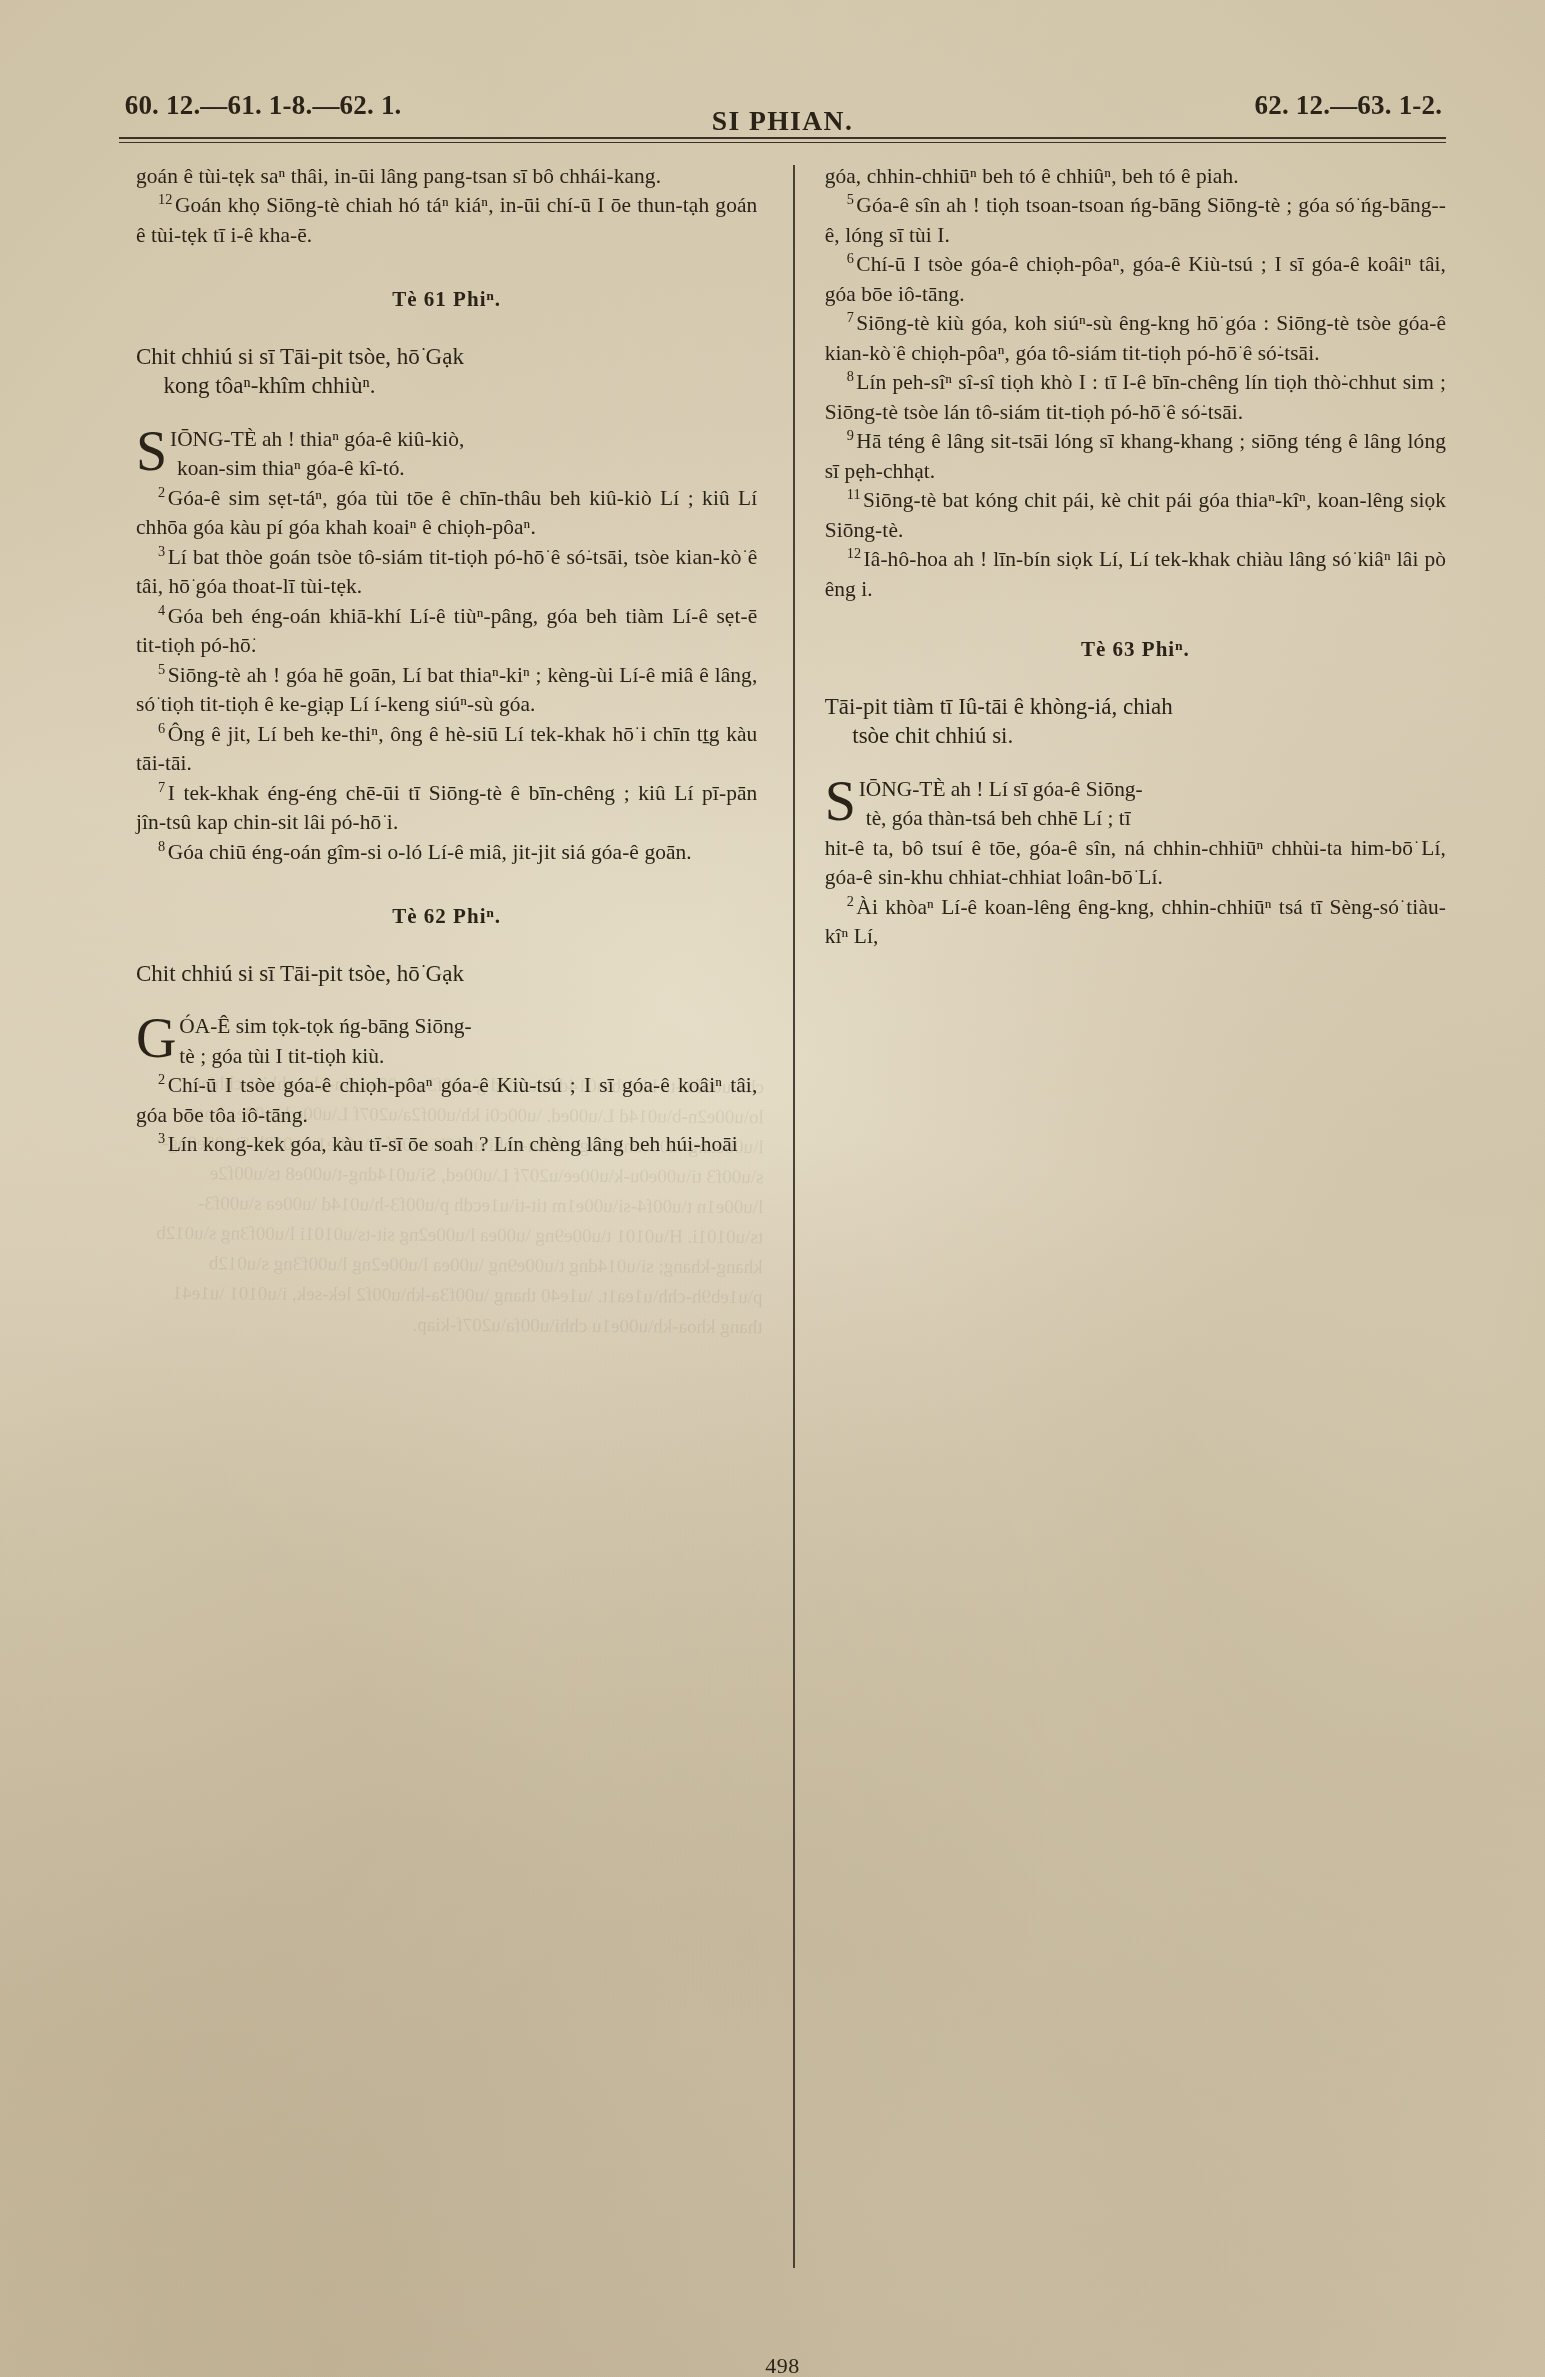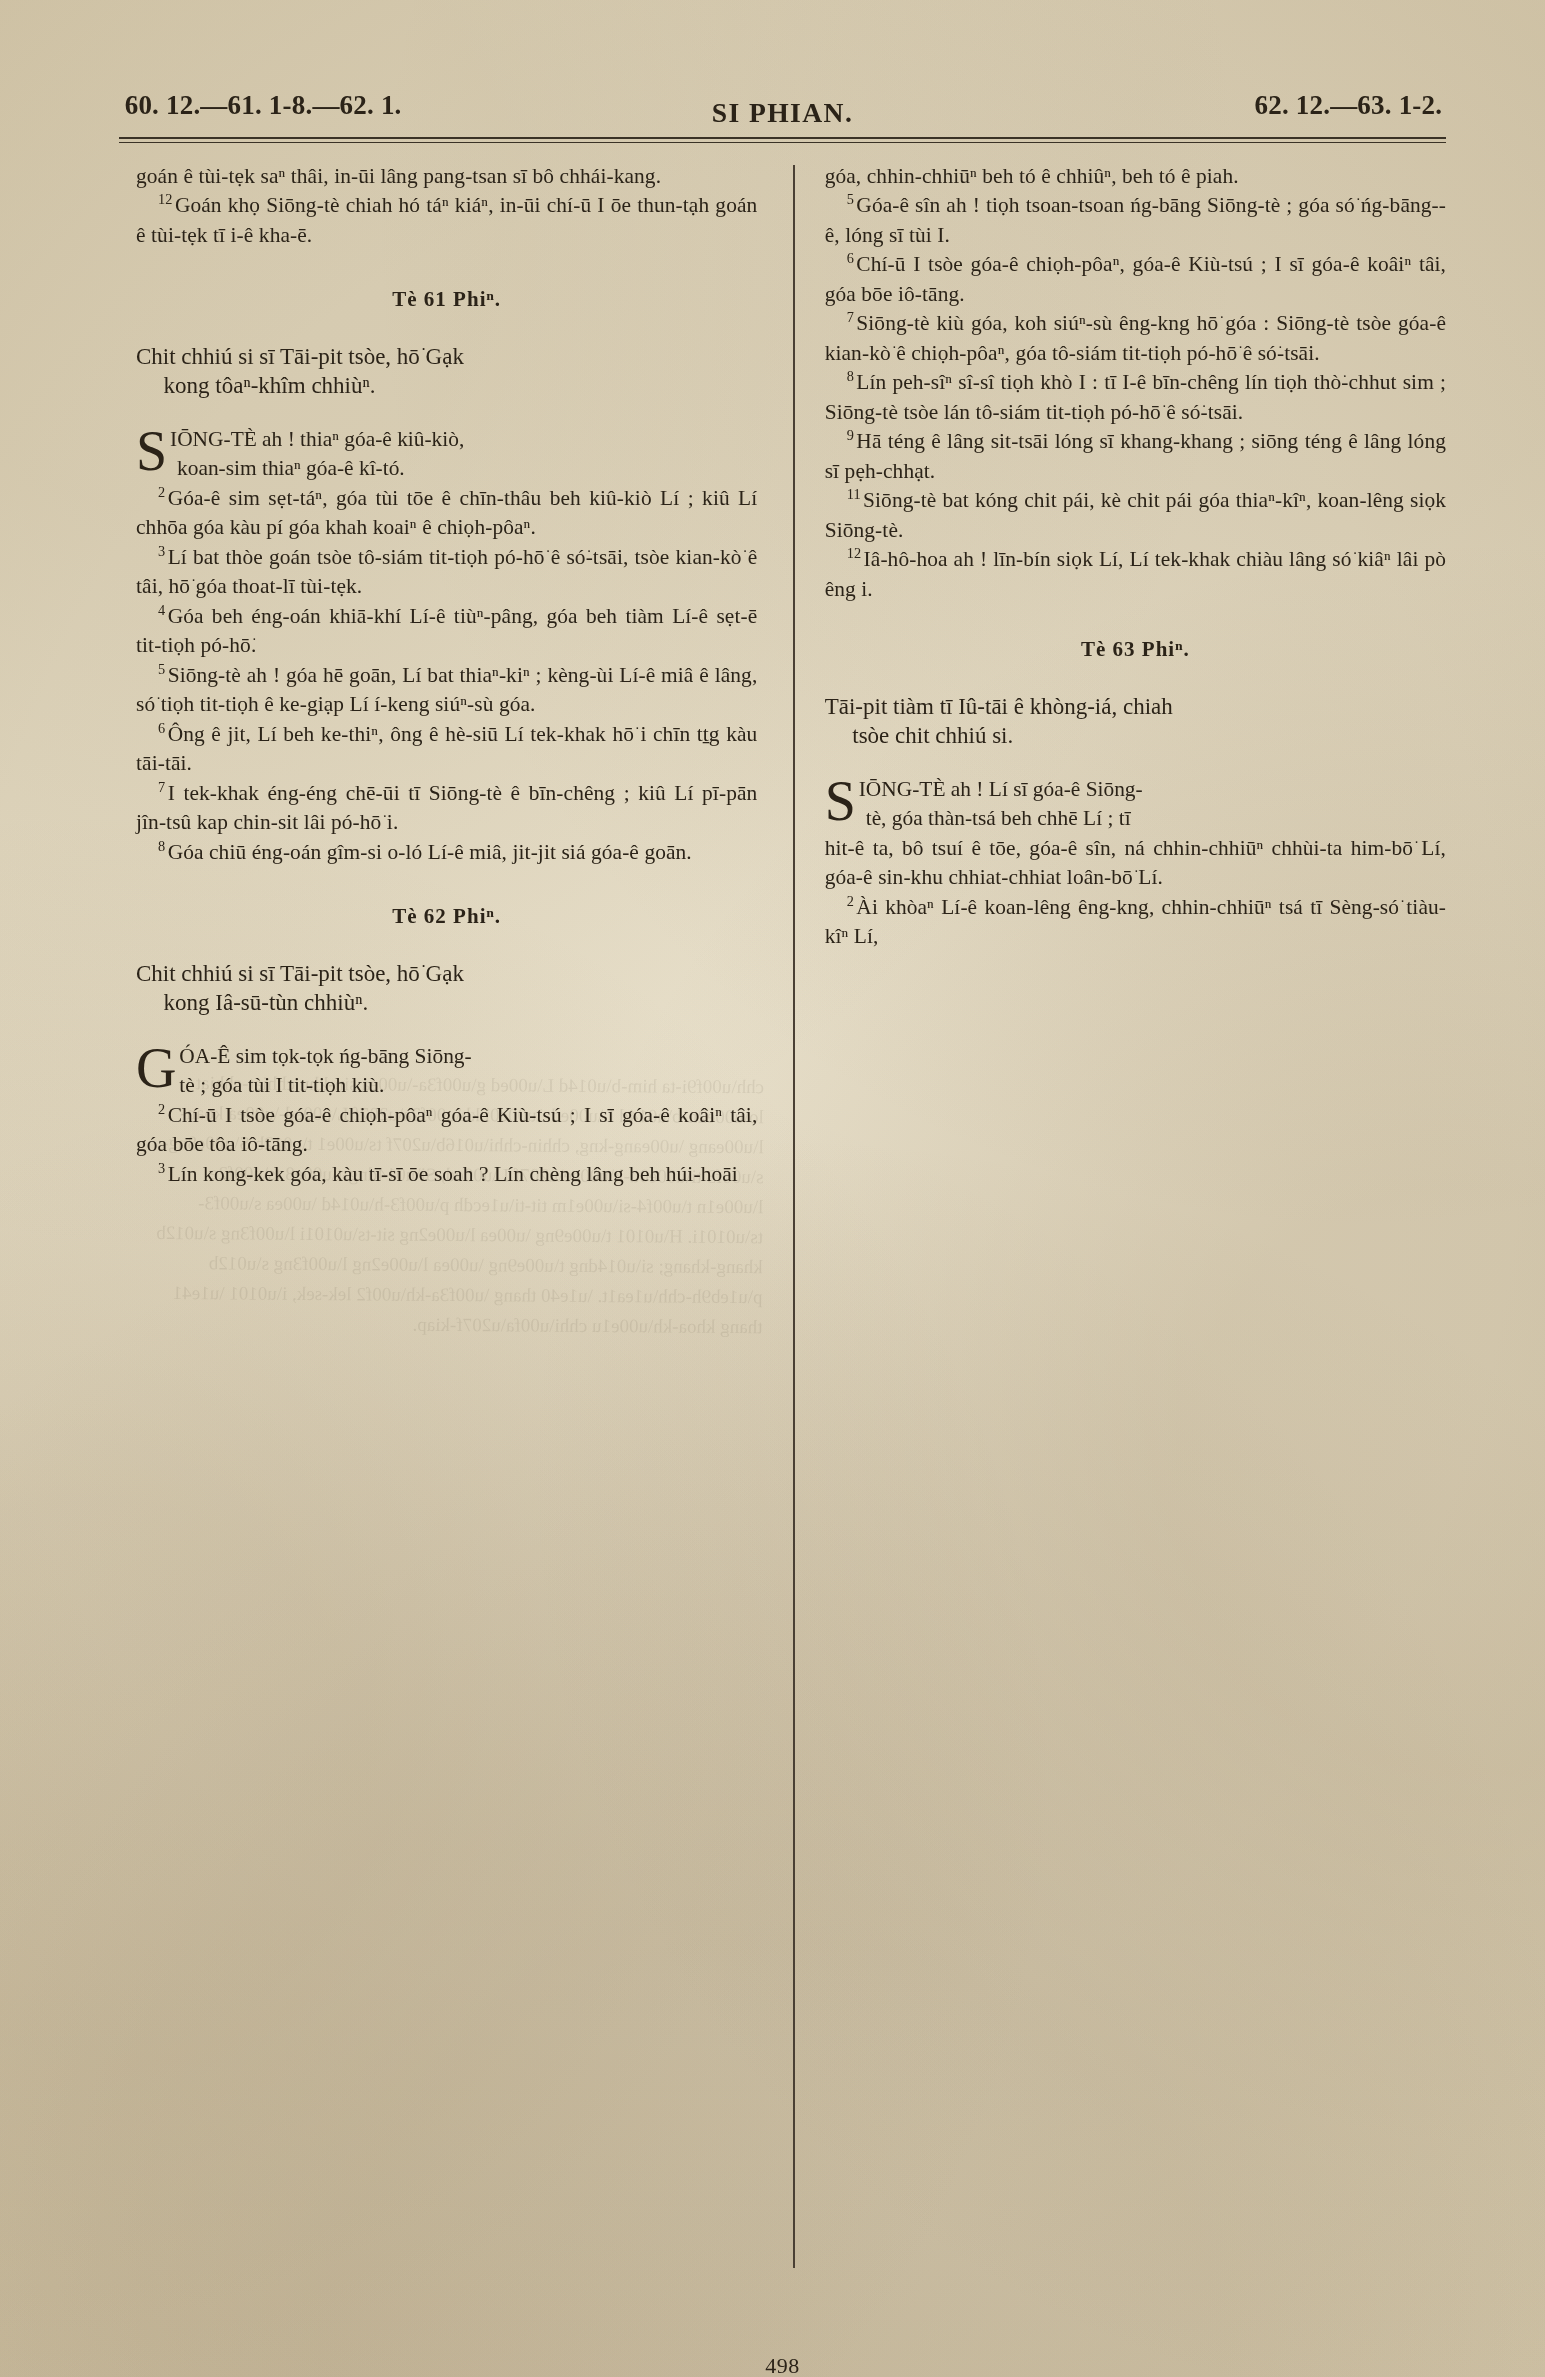--- a/index.html
+++ b/index.html
@@ -66,21 +66,21 @@
     height: 49px;
     font-weight: bold;
     letter-spacing: 0.2px;
   }
   .runhead .rh-left {
     position: absolute; left: 5.7px; top: 3.8px;
     font-size: 27px;
     text-align: right;
   }
   .runhead .rh-center {
-    position: absolute; left: 0; right: 0; top: 11px;
+    position: absolute; left: 0; right: 0; top: 19px;
     text-align: center;
     font-size: 27.6px;
     letter-spacing: 1.4px;
   }
   .runhead .rh-right {
     position: absolute; right: 3.8px; top: 3.8px;
     font-size: 27px;
     margin-left: 44px;
   }
   .rule {
@@ -245,21 +245,20 @@
           <sup class="vn">7</sup><span>I tek-khak éng-éng chē-ūi tī Siōng-tè ê bīn-chêng ; kiû Lí pī-pān jîn-tsû kap chin-sit lâi pó-hō͘ i.</span>
         </p>
         <p class="v">
           <sup class="vn">8</sup><span>Góa chiū éng-oán gîm-si o-ló Lí-ê miâ, jit-jit siá góa-ê goān.</span>
         </p>
 
         <div class="psalm-title">Tè 62 Phiⁿ.</div>
 
         <p class="superscription">
           <span>Chit chhiú si sī Tāi-pit tsòe, hō͘ Gạk</span>
-          <span class="ind">kong Iâ-sū-tùn chhiùⁿ.</span>
         </p>
 
         <p class="dropcap">
           <span class="cap">G</span><span>ÓA-Ê sim tọk-tọk ńg-bāng Siōng-</span>
           <span class="l2">tè ; góa tùi I tit-tiọh kiù.</span>
         </p>
 
         <p class="v">
           <sup class="vn">2</sup><span>Chí-ū I tsòe góa-ê chiọh-pôaⁿ góa-ê Kiù-tsú ; I sī góa-ê koâiⁿ tâi, góa bōe tôa iô-tāng.</span>
         </p>

